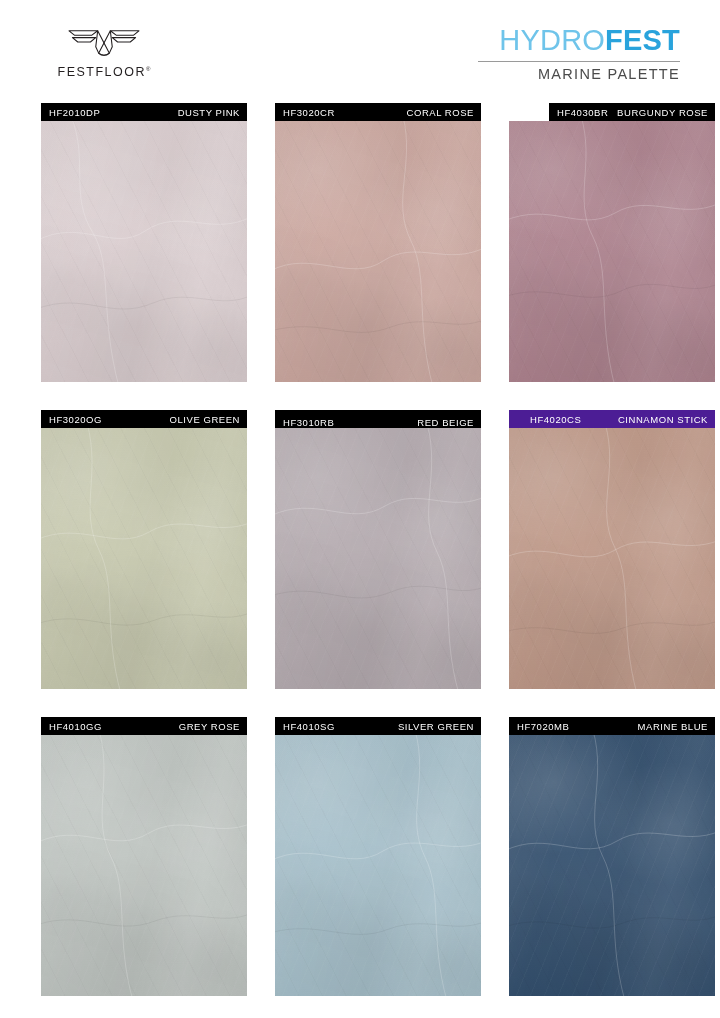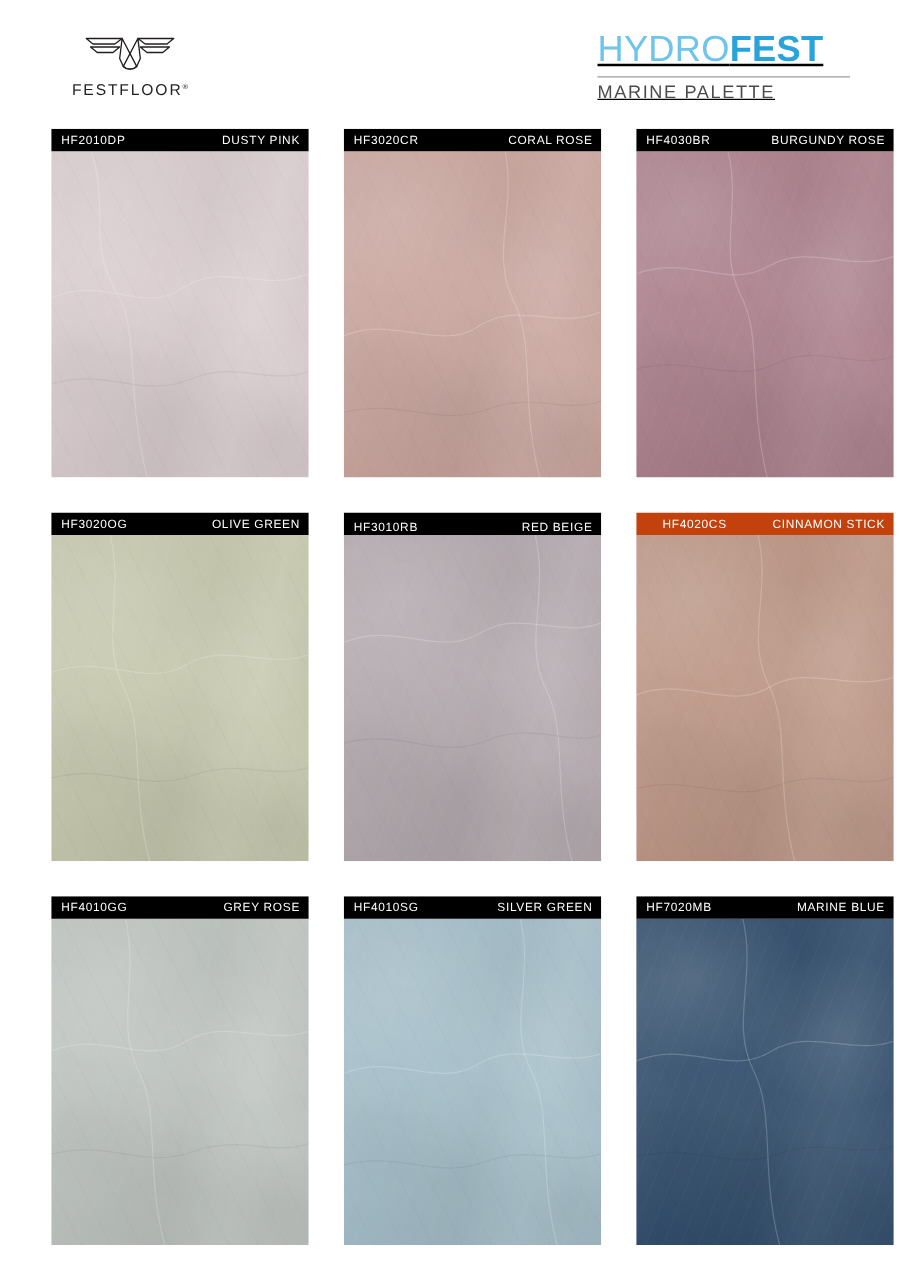--- a/index.html
+++ b/index.html
@@ -56,22 +56,22 @@
     font-weight: 400;
     white-space: nowrap;
   }
   .brand-wordmark sup {
     font-size: 6px;
     vertical-align: super;
     letter-spacing: 0;
   }
 
   .brand-right {
+    text-align: right;
     padding-top: 2px;
-    text-decoration: underline;
   }
   .hydrofest {
     font-size: 29px;
     letter-spacing: 0.2px;
     line-height: 1;
     white-space: nowrap;
   }
   .hydro-part {
     color: #6fc4ea;
     font-weight: 400;
@@ -246,21 +246,21 @@
           <div class="tex tex-d"></div>
         <svg class="streaks" viewBox="0 0 206 261" preserveAspectRatio="none" aria-hidden="true">
           <path d="M-5 150 C36 128 76 162 108 140 C142 118 172 146 211 126"></path>
           <path class="dark" d="M-5 210 C48 196 74 222 116 206 C154 192 180 212 211 198"></path>
           <path d="M128 -5 C140 44 116 80 136 120 C154 156 140 200 158 266"></path>
         </svg>
       </div>
     </div>
 
     <div class="swatch">
-      <div class="swatch-label" style="background-color: rgb(0, 0, 0); color: rgb(255, 255, 255);">
+      <div class="swatch-label" style="background-color: rgb(0, 0, 0); color: rgb(255, 255, 255); margin-left: 40px;">
         <span class="swatch-code">HF4030BR</span>
         <span class="swatch-name">BURGUNDY ROSE</span>
       </div>
       <div class="swatch-color" style="background-color: rgb(176, 132, 144);">
         <div class="tex tex-a"></div>
           <div class="tex tex-b"></div>
           <div class="tex tex-c"></div>
           <div class="tex tex-d"></div>
         <svg class="streaks" viewBox="0 0 206 261" preserveAspectRatio="none" aria-hidden="true">
           <path d="M-5 100 C42 80 70 112 106 92 C140 72 172 100 211 82"></path>
@@ -300,21 +300,21 @@
           <div class="tex tex-d"></div>
         <svg class="streaks" viewBox="0 0 206 261" preserveAspectRatio="none" aria-hidden="true">
           <path d="M-5 88 C42 66 74 100 110 78 C144 58 176 86 211 68"></path>
           <path class="dark" d="M-5 168 C46 152 72 182 116 164 C154 148 182 172 211 158"></path>
           <path d="M152 -5 C166 48 142 84 162 124 C180 160 166 204 184 266"></path>
         </svg>
       </div>
     </div>
 
     <div class="swatch">
-      <div class="swatch-label" style="background-color: #c2410c; color: rgb(255, 255, 255); padding-left: 21px;">
+      <div class="swatch-label" style="background-color: #4c1d95; color: rgb(255, 255, 255); padding-left: 21px;">
         <span class="swatch-code">HF4020CS</span>
         <span class="swatch-name">CINNAMON STICK</span>
       </div>
       <div class="swatch-color" style="background-color: rgb(194, 155, 138);">
         <div class="tex tex-a"></div>
           <div class="tex tex-b"></div>
           <div class="tex tex-c"></div>
           <div class="tex tex-d"></div>
         <svg class="streaks" viewBox="0 0 206 261" preserveAspectRatio="none" aria-hidden="true">
           <path d="M-5 130 C38 110 72 142 106 122 C140 102 172 128 211 112"></path>

